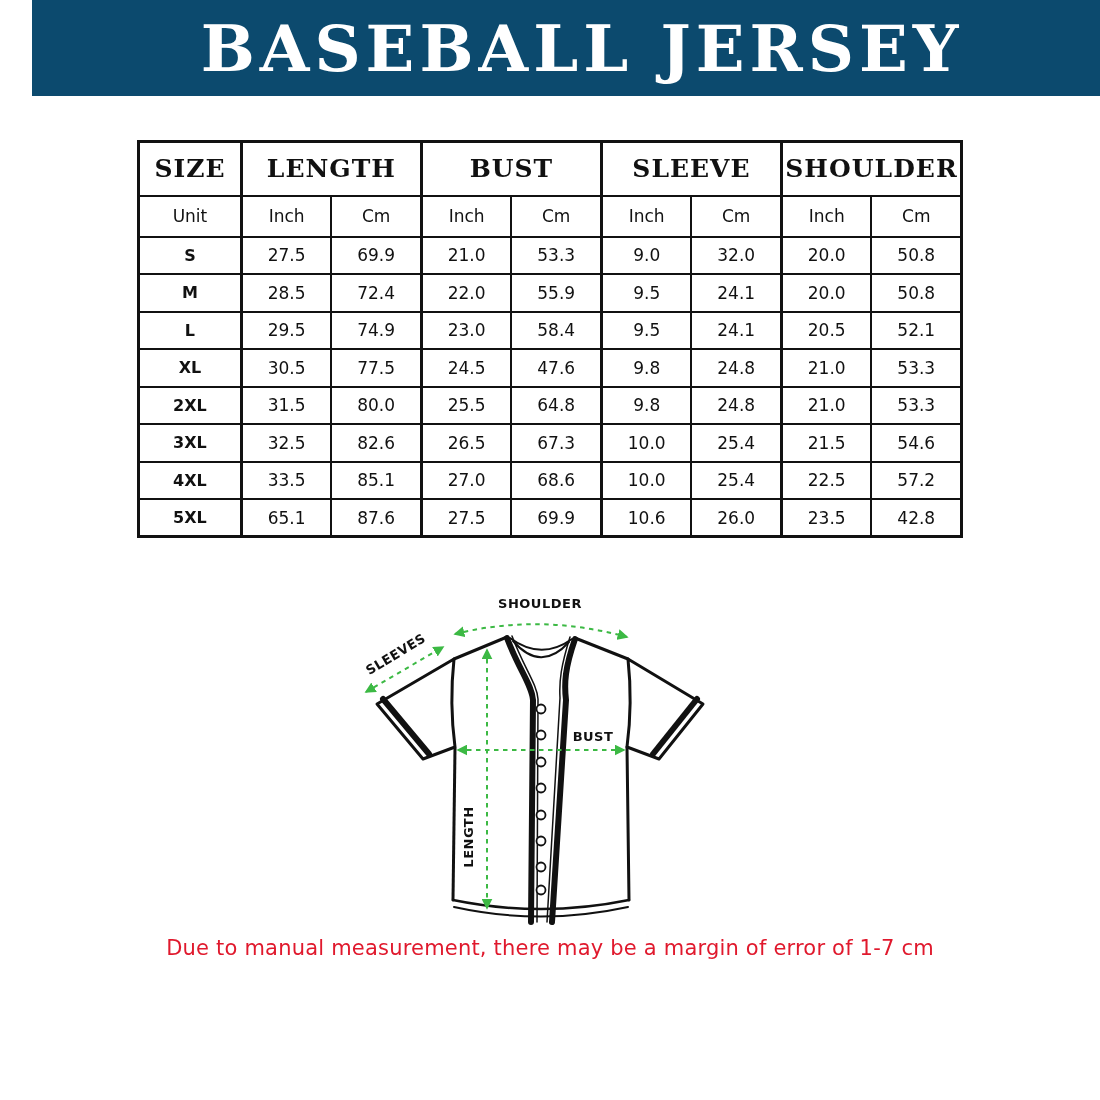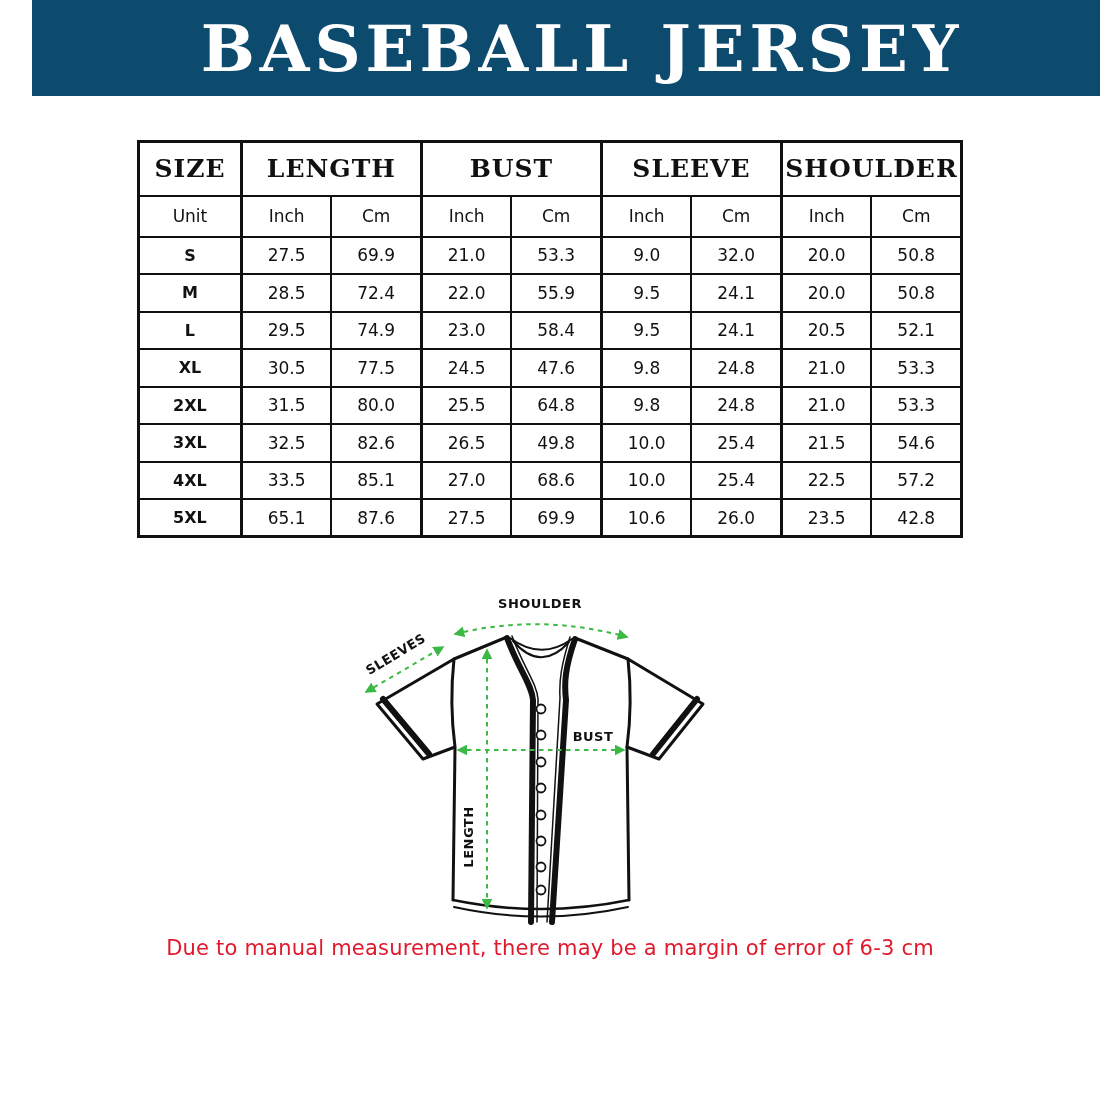--- a/index.html
+++ b/index.html
@@ -129,21 +129,21 @@
           <td class="group-start">9.8</td>
           <td>24.8</td>
           <td class="group-start">21.0</td>
           <td>53.3</td>
         </tr>
         <tr>
           <td class="size-col">3XL</td>
           <td class="group-start">32.5</td>
           <td>82.6</td>
           <td class="group-start">26.5</td>
-          <td>49.8</td>
+          <td>67.3</td>
           <td class="group-start">10.0</td>
           <td>25.4</td>
           <td class="group-start">21.5</td>
           <td>54.6</td>
         </tr>
         <tr>
           <td class="size-col">4XL</td>
           <td class="group-start">33.5</td>
           <td>85.1</td>
           <td class="group-start">27.0</td>
@@ -225,13 +225,13 @@
 
     <g fill="#111" font-family="DejaVu Sans, sans-serif" font-size="13" font-weight="bold" text-anchor="middle" letter-spacing="0.5">
       <text x="199" y="26">SHOULDER</text>
       <text x="57" y="76" transform="rotate(-31 57 76)">SLEEVES</text>
       <text x="252" y="159">BUST</text>
       <text x="132" y="255" transform="rotate(-90 132 255)">LENGTH</text>
     </g>
   </svg>
 </div>
 
-<div class="note">Due to manual measurement, there may be a margin of error of 6-3 cm</div>
+<div class="note">Due to manual measurement, there may be a margin of error of 1-7 cm</div>
 
 </body></html>

